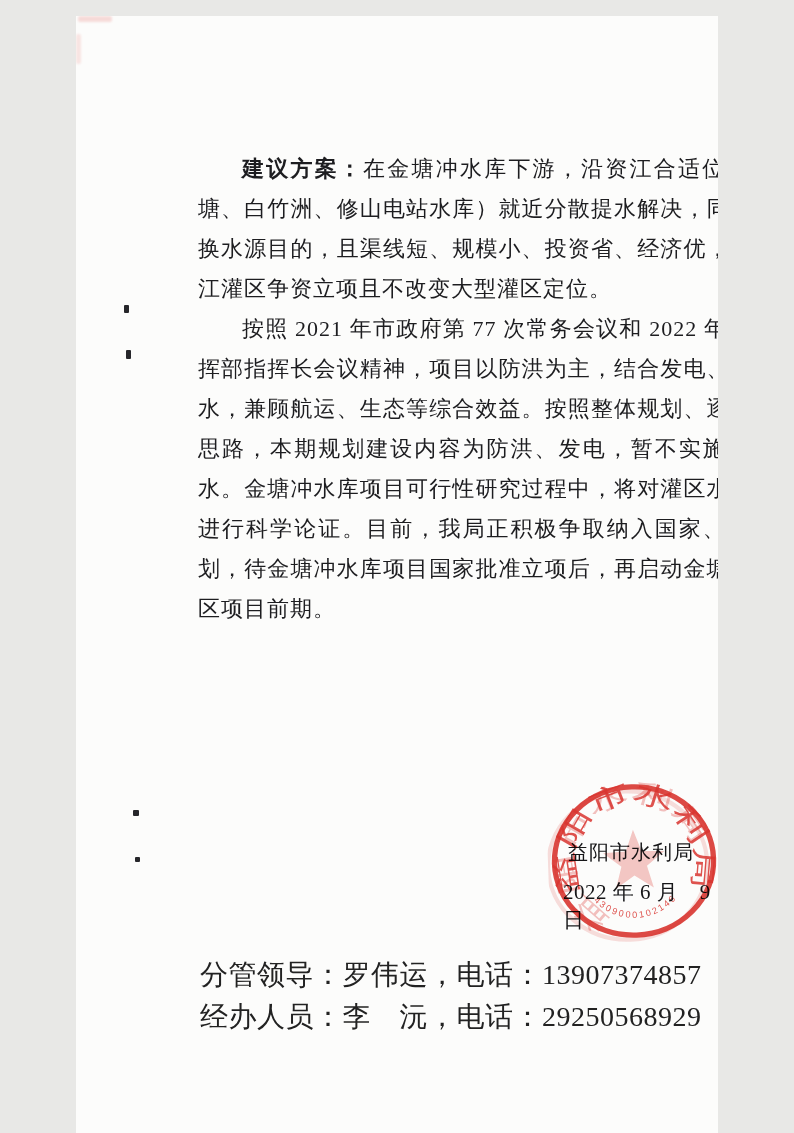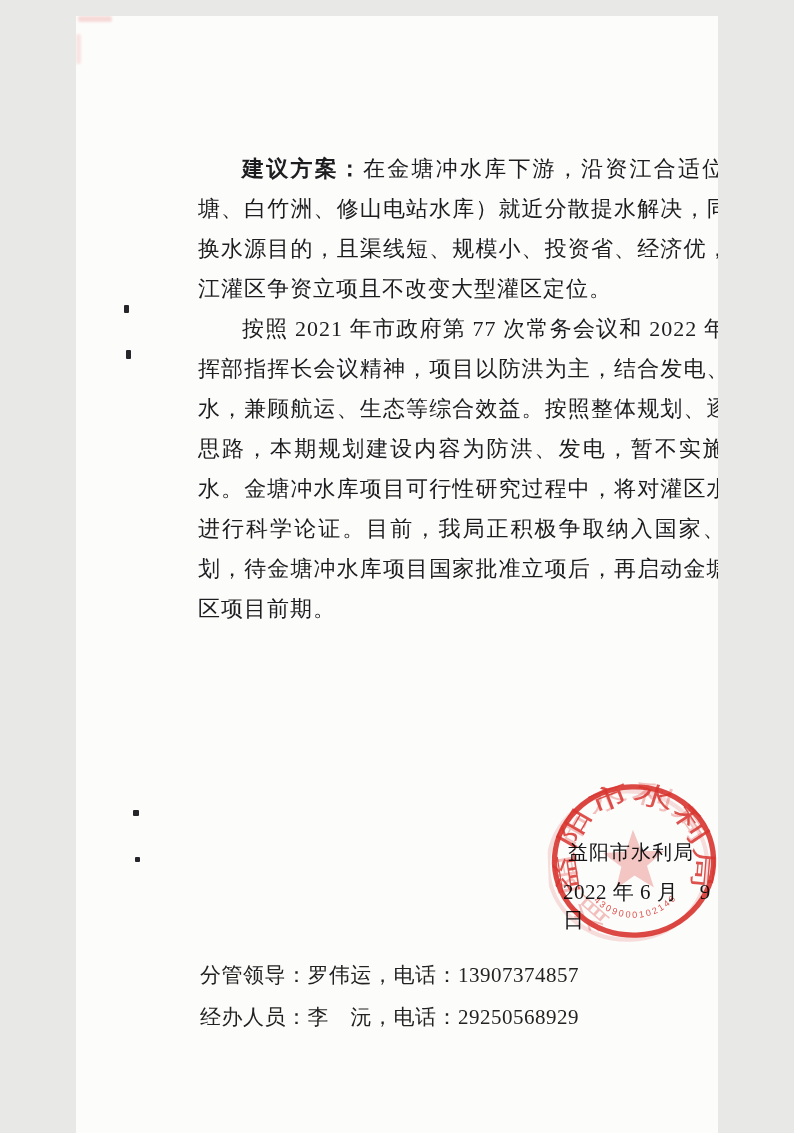--- a/index.html
+++ b/index.html
@@ -43,21 +43,21 @@
   
   .seal {
     position:absolute; left:472px; top:764px;
     width:172px; height:162px;
     mix-blend-mode:multiply;
     transform:rotate(-2deg);
   }
   
   .contacts {
     position:absolute; left:124px; top:938px;
-    font-size:21px; line-height:42px;
+    font-size:28px; line-height:42px;
     letter-spacing:0.5px; color:#222;
   }
   .contacts div { white-space:nowrap; }
   
   .page-number {
     position:absolute; left:640px; top:1038px;
     width:100px; text-align:center;
     font-size:20px; letter-spacing:1px; color:#2a2a2c;
   }
   

